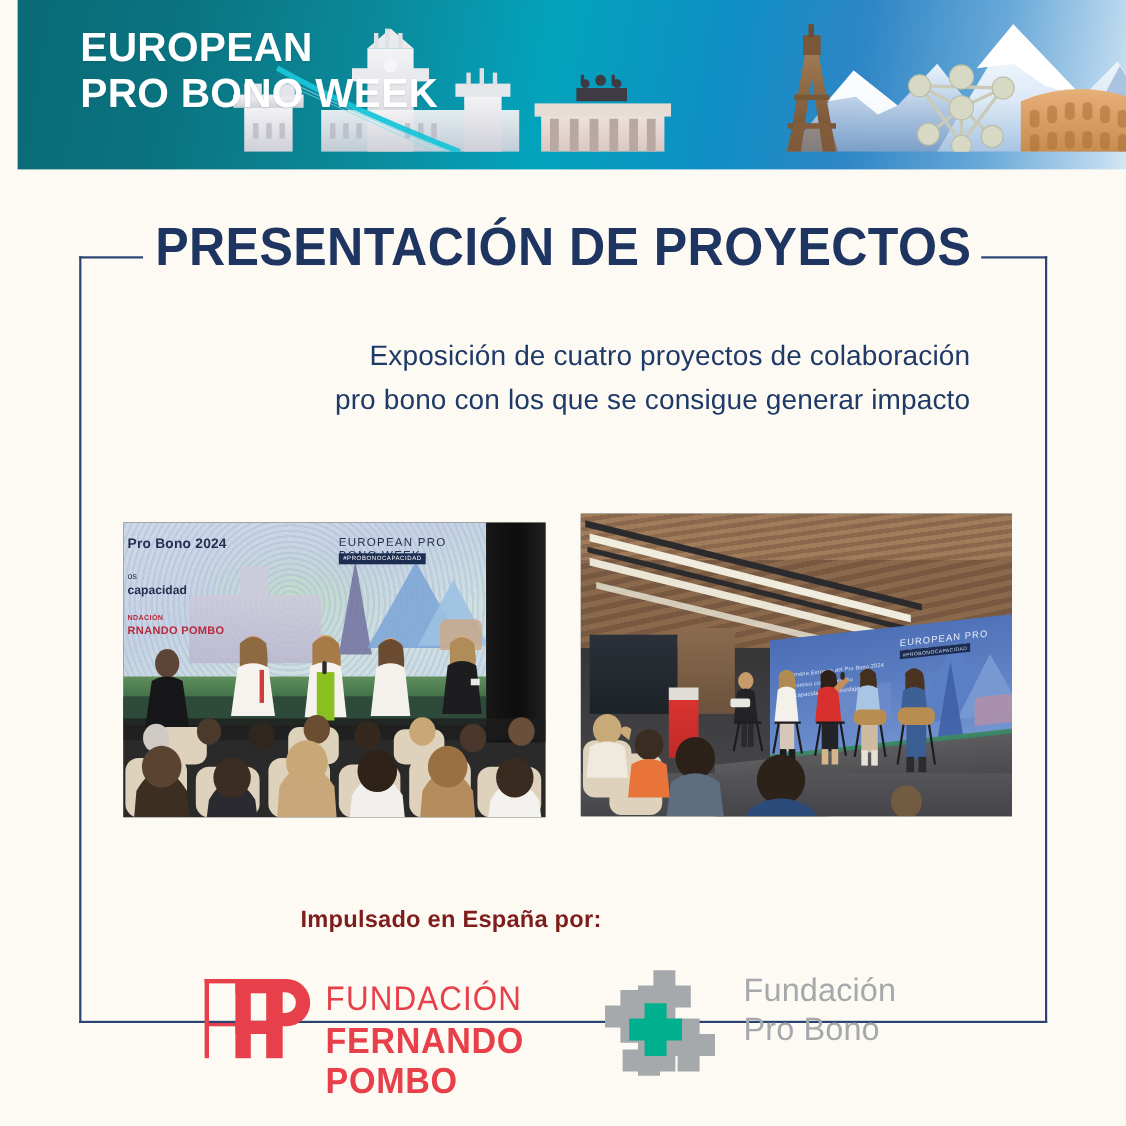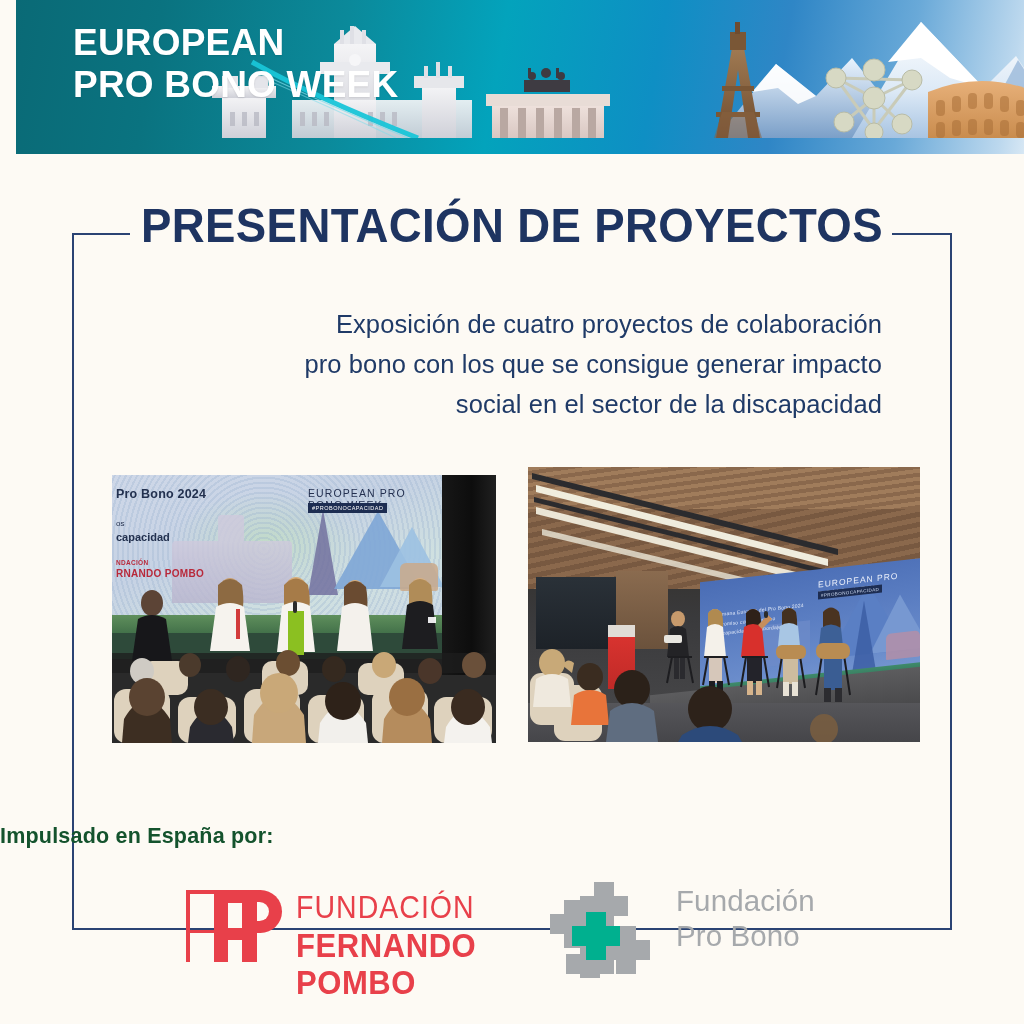--- a/index.html
+++ b/index.html
@@ -160,22 +160,22 @@
     background:linear-gradient(180deg,#e0dcd6 0%,#e0dcd6 18%,#d8332f 18%,#c02a27 100%); }
   .R-wallA { position:absolute; left:8px; top:110px; width:80px; height:72px;
     background:linear-gradient(180deg,#2a3138,#1d2228); }
   .R-wallB { position:absolute; left:88px; top:104px; width:52px; height:78px;
     background:linear-gradient(180deg,#8a6b4f,#6b523c); }
   .R-floor { position:absolute; left:0; top:236px; width:100%; height:40px;
     background:linear-gradient(180deg,#56565a,#454549); }
 
   
   .impulsado {
-    position:absolute; left:0; top:824px; width:820px; 
-    color:#14532d; font-size:21.5px; font-weight:bold; letter-spacing:.2px;
+    position:absolute; left:0; top:824px; width:820px; text-align:center;
+    color:#7f1d1d; font-size:21.5px; font-weight:bold; letter-spacing:.2px;
   }
 
   
   .logos { position:absolute; left:0; top:868px; width:1024px; height:110px; }
 
   
   .ffp { position:absolute; left:186px; top:22px; width:345px; height:72px; }
   .ffp-mark { position:absolute; left:0; top:0; width:96px; height:72px; }
   .ffp-f1 { position:absolute; left:0; top:0; width:52px; height:72px;
     border-left:4px solid #e8404a; border-top:4px solid #e8404a; }
@@ -349,21 +349,20 @@
 <div class="frame-line fr-right"></div>
 <div class="frame-line fr-bottom"></div>
 <div class="frame-line fr-top-l"></div>
 <div class="frame-line fr-top-r"></div>
 
 <div class="page-title">PRESENTACIÓN DE PROYECTOS</div>
 
 <div class="subtitle">
   <div>Exposición de cuatro proyectos de colaboración</div>
   <div>pro bono con los que se consigue generar impacto</div>
-  <div>social en el sector de la discapacidad</div>
 </div>
 
 <div class="photo photo-left">
   <div class="ph-screen L-screen">
     <div class="L-moire"></div>
     <div class="L-pal"></div>
     <div class="L-eiffel"></div>
     <div class="L-mount"></div>
     <div class="L-mount2"></div>
     <div class="L-colo"></div>

